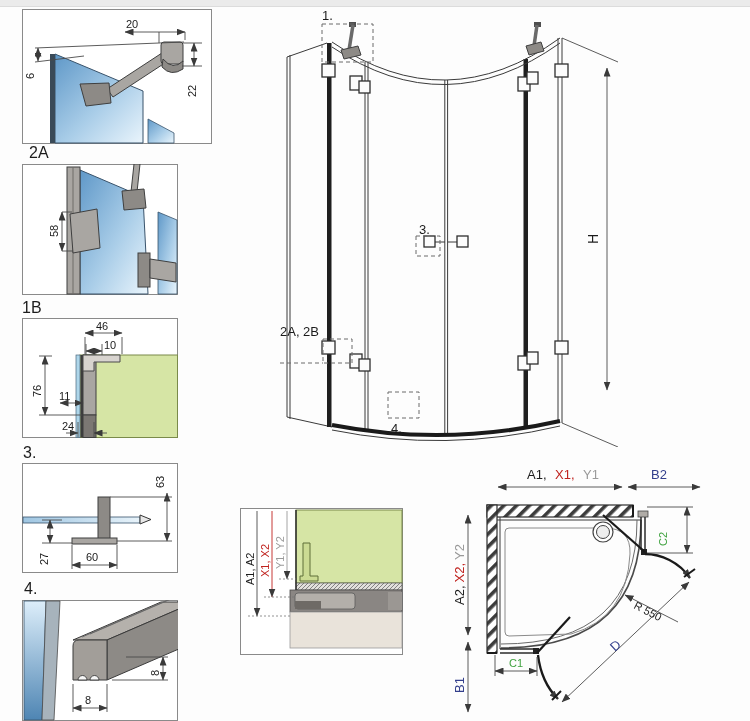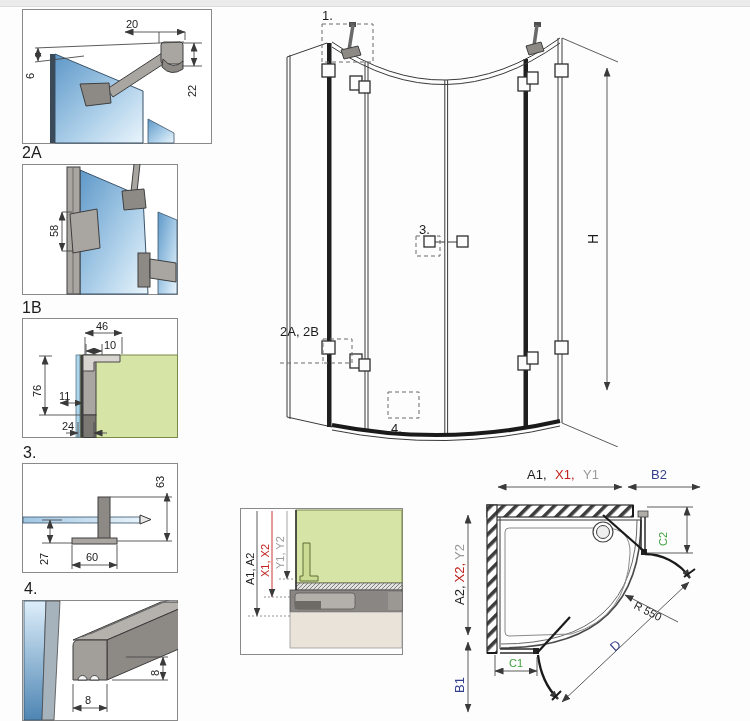--- a/index.html
+++ b/index.html
@@ -89,21 +89,21 @@
     <text transform="translate(12,70) rotate(-90)">6</text>
   </g>
   <g>
     <line x1="161" y1="34" x2="180" y2="34" class="dim"></line>
     <line x1="160" y1="57" x2="180" y2="57" class="dim"></line>
     <line x1="172" y1="34" x2="172" y2="57" class="dim" marker-start="url(#mB)" marker-end="url(#mA)"></line>
     <text transform="translate(174,88) rotate(-90)">22</text>
   </g>
 </svg>
 
-<span class="boxlabel" style="left:22px;top:144px">2A</span>
+<span class="boxlabel" style="left:29px;top:144px">2A</span>
 <svg class="abs" style="left:22px;top:164px" width="156" height="131" viewBox="0 0 156 131">
   <rect x="0.5" y="0.5" width="155" height="130" class="frame"></rect>
   <g>
     <polygon points="58,6 121,33 126,130 58,130" fill="url(#gl1)" stroke="#39536b" stroke-width="1"></polygon>
     <polygon points="136,48 155,56 155,130 136,130" fill="url(#gl1)" stroke="#39536b" stroke-width="0.8"></polygon>
   </g>
   <g>
     <rect x="45" y="3" width="13" height="127" class="metal"></rect>
     <line x1="51" y1="3" x2="51" y2="130" stroke="#6f6c68" stroke-width="1"></line>
   </g>

